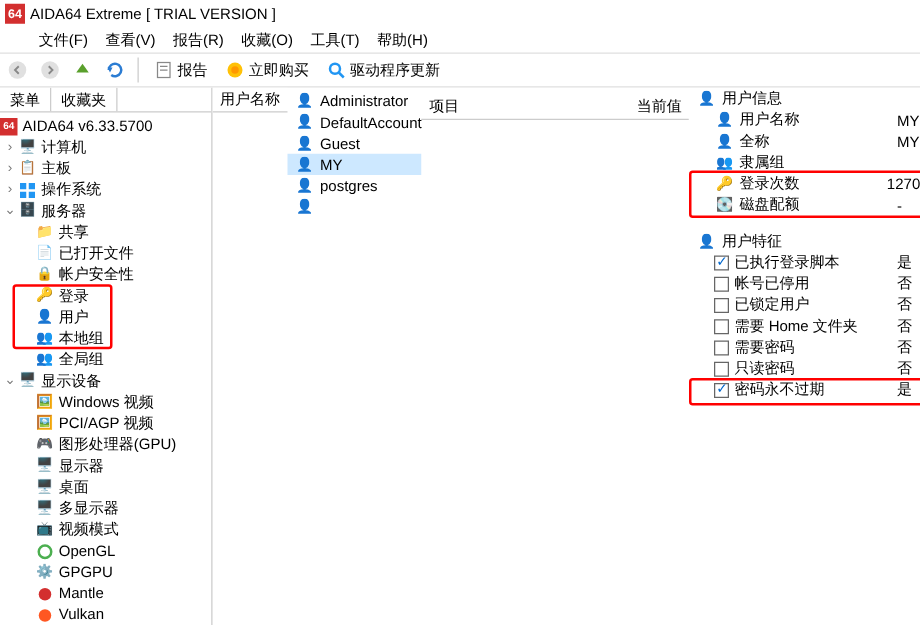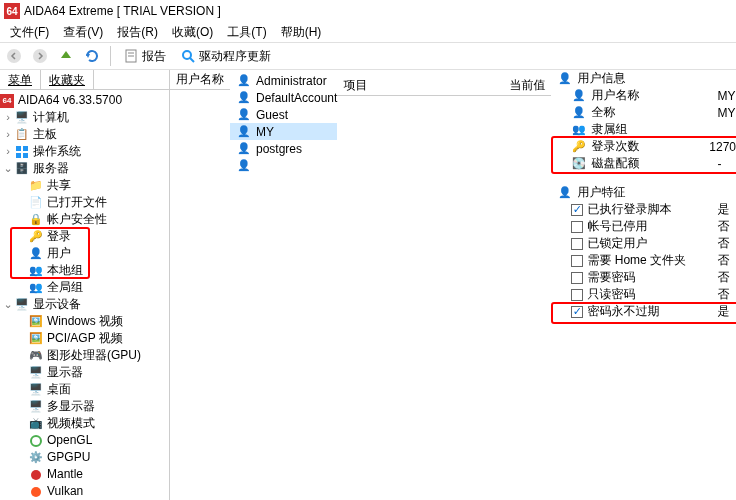--- a/index.html
+++ b/index.html
@@ -1,27 +1,27 @@
 <!DOCTYPE html>
 <html><head>
 <meta charset="utf-8">
 <style>
 * { margin: 0; padding: 0; box-sizing: border-box; font-family: "Microsoft YaHei", "Segoe UI", sans-serif; font-size: 12px; }
 body { width: 736px; height: 500px; background: #fff; overflow: hidden; display: flex; flex-direction: column; }
 .titlebar { height: 22px; display: flex; align-items: center; padding: 2px 4px; background: #fff; }
 .app-icon { width: 16px; height: 16px; background: #d32f2f; color: #fff; display: inline-flex; align-items: center; justify-content: center; font-size: 10px; font-weight: bold; margin-right: 4px; }
-.menubar { height: 20px; display: flex; align-items: center; padding: 0 4px; gap: 2px; }
+.menubar { height: 20px; display: flex; align-items: center; padding: 0 4px; gap: 2px; margin-left: 21px; }
 .menubar span { padding: 2px 6px; cursor: default; }
 .toolbar { height: 28px; border-top: 1px solid #e0e0e0; border-bottom: 1px solid #e0e0e0; display: flex; align-items: center; padding: 0 4px; gap: 6px; }
 .toolbar .tb-icon { width: 20px; height: 20px; display: inline-flex; align-items: center; justify-content: center; }
 .toolbar .divider { width: 1px; height: 20px; background: #ccc; margin: 0 2px; }
 .toolbar .tb-btn { display: inline-flex; align-items: center; gap: 3px; padding: 2px 4px; }
 .main { flex: 1; display: flex; overflow: hidden; }
 .left { width: 170px; border-right: 1px solid #ccc; display: flex; flex-direction: column; overflow: hidden; }
-.left-tabs { height: 20px; display: flex; border-bottom: 1px solid #ccc; text-decoration: underline; }
+.left-tabs { height: 20px; display: flex; border-bottom: 1px solid #ccc; }
 .left-tabs span { padding: 2px 8px; border-right: 1px solid #ccc; }
 .tree { flex: 1; overflow: auto; padding: 2px 0; }
 .tree-row { display: flex; align-items: center; height: 17px; line-height: 17px; white-space: nowrap; padding-right: 4px; }
 .expander { width: 12px; text-align: center; color: #777; font-size: 11px; display: inline-block; }
 .ticon { width: 16px; height: 16px; margin-right: 3px; display: inline-flex; align-items: center; justify-content: center; font-size: 11px; }
 .hl-red { border: 2px solid #f00; border-radius: 3px; position: absolute; pointer-events: none; }
 .right { flex: 1; display: flex; flex-direction: row; overflow: hidden; }
 .list-header { height: 20px; border-bottom: 1px solid #ccc; display: flex; align-items: center; background: #fff; }
 .list-header .col { padding: 2px 6px; }
 .list-body { flex: 1; overflow: auto; position: relative; }
@@ -78,20 +78,27 @@
   <span class="tb-btn">
       <svg width="16" height="16">
         <rect x="3" y="2" width="10" height="12" fill="#fff" stroke="#888"></rect>
         <line x1="5" y1="5" x2="11" y2="5" stroke="#888"></line>
         <line x1="5" y1="8" x2="11" y2="8" stroke="#888"></line>
       </svg>
       <span>报告</span>
     </span>
   <span class="tb-btn">
       <svg width="16" height="16">
+        <circle cx="8" cy="8" r="6" fill="#ffc107"></circle>
+        <circle cx="8" cy="8" r="3" fill="#ff9800"></circle>
+      </svg>
+      <span>立即购买</span>
+    </span>
+  <span class="tb-btn">
+      <svg width="16" height="16">
         <circle cx="7" cy="7" r="4" fill="none" stroke="#2196f3" stroke-width="2"></circle>
         <line x1="10" y1="10" x2="14" y2="14" stroke="#2196f3" stroke-width="2"></line>
       </svg>
       <span>驱动程序更新</span>
     </span>
 </div>
 
 <div class="main">
 
   <div class="left">

